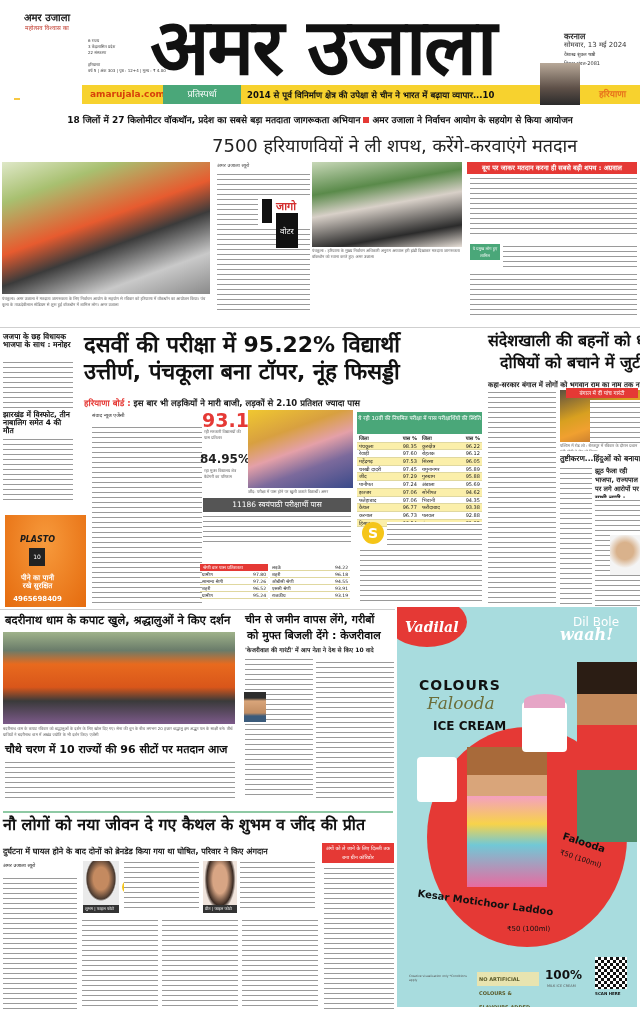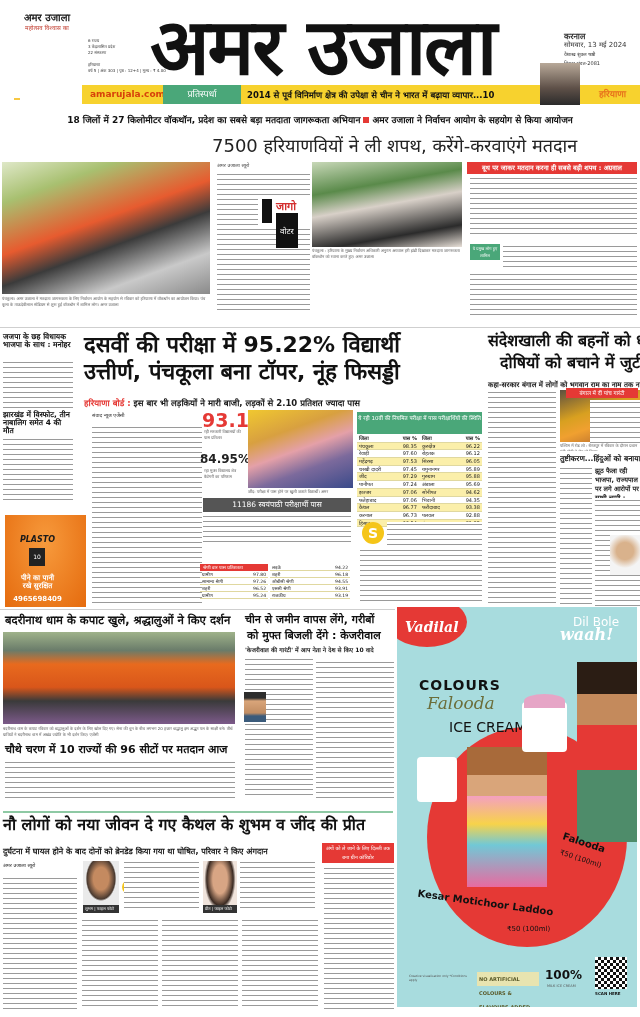--- a/index.html
+++ b/index.html
@@ -129,21 +129,21 @@
 #org-txt4{left:242px;top:918px;width:76px;height:92px}
 #org-txt5{left:324px;top:866px;width:70px;height:145px}
 
 #ad{left:397px;top:607px;width:240px;height:400px;background:#a8dcde;overflow:hidden}
 #ad .blob{position:absolute;left:-10px;top:-10px;width:80px;height:50px;background:#e53935;border-radius:50%}
 #ad .vlogo{position:absolute;left:8px;top:12px;font-size:14px;color:#fff;font-style:italic;font-weight:bold;font-family:"DejaVu Serif",serif}
 #ad .waah1{position:absolute;left:176px;top:8px;font-size:12px;color:#fff;}
 #ad .waah2{position:absolute;left:163px;top:18px;font-size:16px;color:#fff;font-weight:bold;font-style:italic;font-family:"DejaVu Serif",serif}
 #ad .g1{position:absolute;left:22px;top:70px;font-size:14px;font-weight:bold;color:#111;letter-spacing:1px}
 #ad .g2{position:absolute;left:30px;top:86px;font-size:17px;color:#6b6e3a;font-family:"DejaVu Serif",serif;font-style:italic}
-#ad .g3{position:absolute;left:52px;top:112px;font-size:14px;font-weight:normal;color:#111}
+#ad .g3{position:absolute;left:36px;top:112px;font-size:12px;font-weight:bold;color:#111}
 #ad .redcurve{position:absolute;left:30px;top:120px;width:200px;height:220px;background:#e53935;border-radius:50%}
 #ad .man{position:absolute;left:180px;top:55px;width:60px;height:180px;background:linear-gradient(#2b1d14 0 18%,#c48a5c 18% 35%,#e53935 35% 60%,#4e8c6a 60%)}
 #ad .woman{position:absolute;left:70px;top:140px;width:80px;height:140px;background:linear-gradient(#a86a3a 0 20%,#d9a57a 20% 35%,#f4a0c0 35%,#f7d34a 55%,#71c8d6 70%,#e86aa0)}
 #ad .tub1{position:absolute;left:125px;top:95px;width:45px;height:50px;background:#fff;border-radius:4px}
 #ad .tub1 .top{position:absolute;left:2px;top:-8px;width:41px;height:14px;background:#e6a5c6;border-radius:50% 50% 0 0}
 #ad .tub2{position:absolute;left:20px;top:150px;width:40px;height:45px;background:#fff;border-radius:4px}
 #ad .fal{position:absolute;left:165px;top:230px;font-size:10px;font-weight:bold;color:#111;transform:rotate(18deg)}
 #ad .falp{position:absolute;left:162px;top:248px;font-size:7px;color:#111;transform:rotate(18deg)}
 #ad .kes{position:absolute;left:20px;top:290px;font-size:10px;font-weight:bold;color:#111;transform:rotate(8deg)}
 #ad .kesp{position:absolute;left:110px;top:318px;font-size:7px;color:#111}

